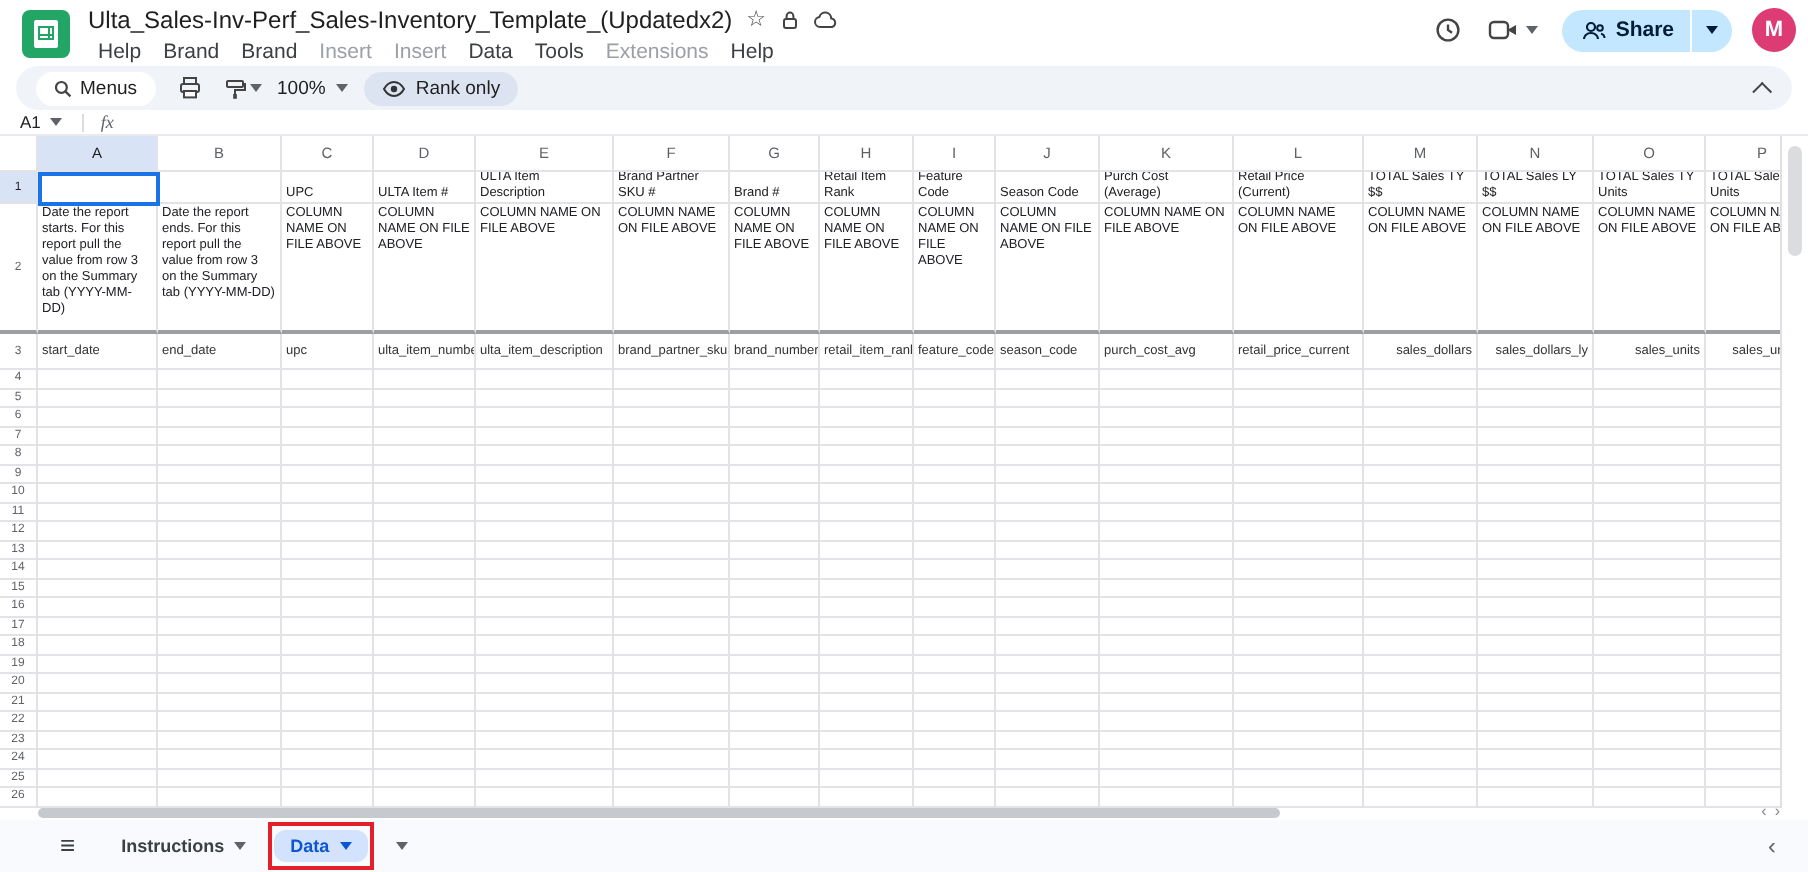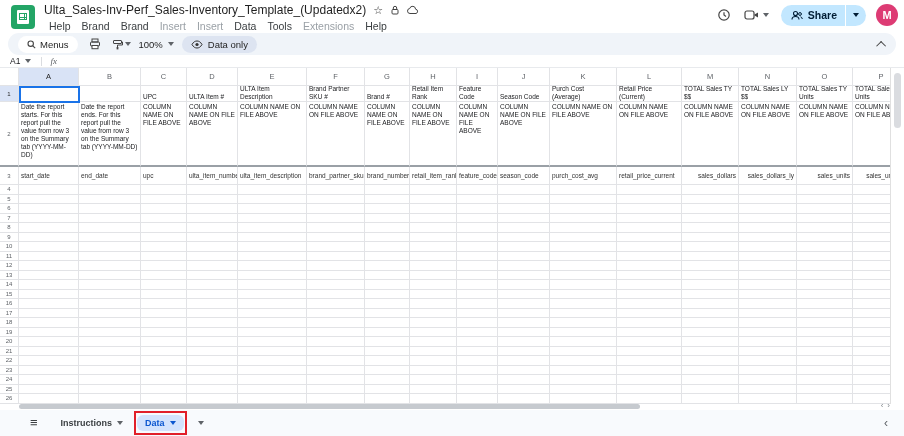--- a/index.html
+++ b/index.html
@@ -179,21 +179,21 @@
     </span>
     <span class="tb-group">
       <span class="tb-zoom">100%</span>
       <span class="caret" style="margin-left:3px"></span>
     </span>
     <div class="viewonly-pill">
       <svg class="ic" width="12" height="9" viewBox="0 0 12 9">
           <path d="M1 4.5 C2.5 1.8 4.2 1 6 1 s3.5.8 5 3.5 C9.5 7.2 7.8 8 6 8 S2.5 7.2 1 4.5 Z" fill="none" stroke="#333" stroke-width="1"></path>
           <circle cx="6" cy="4.5" r="1.6" fill="#333"></circle>
         </svg>
-      <span class="viewonly-label">Data only</span>
+      <span class="viewonly-label">Rank only</span>
     </div>
     <span class="toolbar-collapse">
         <span class="chev-up"></span>
       </span>
   </div>
 
   <div class="formulabar">
     <div class="namebox">
       <span class="namebox-text">A1</span>
       <span class="caret"></span>

